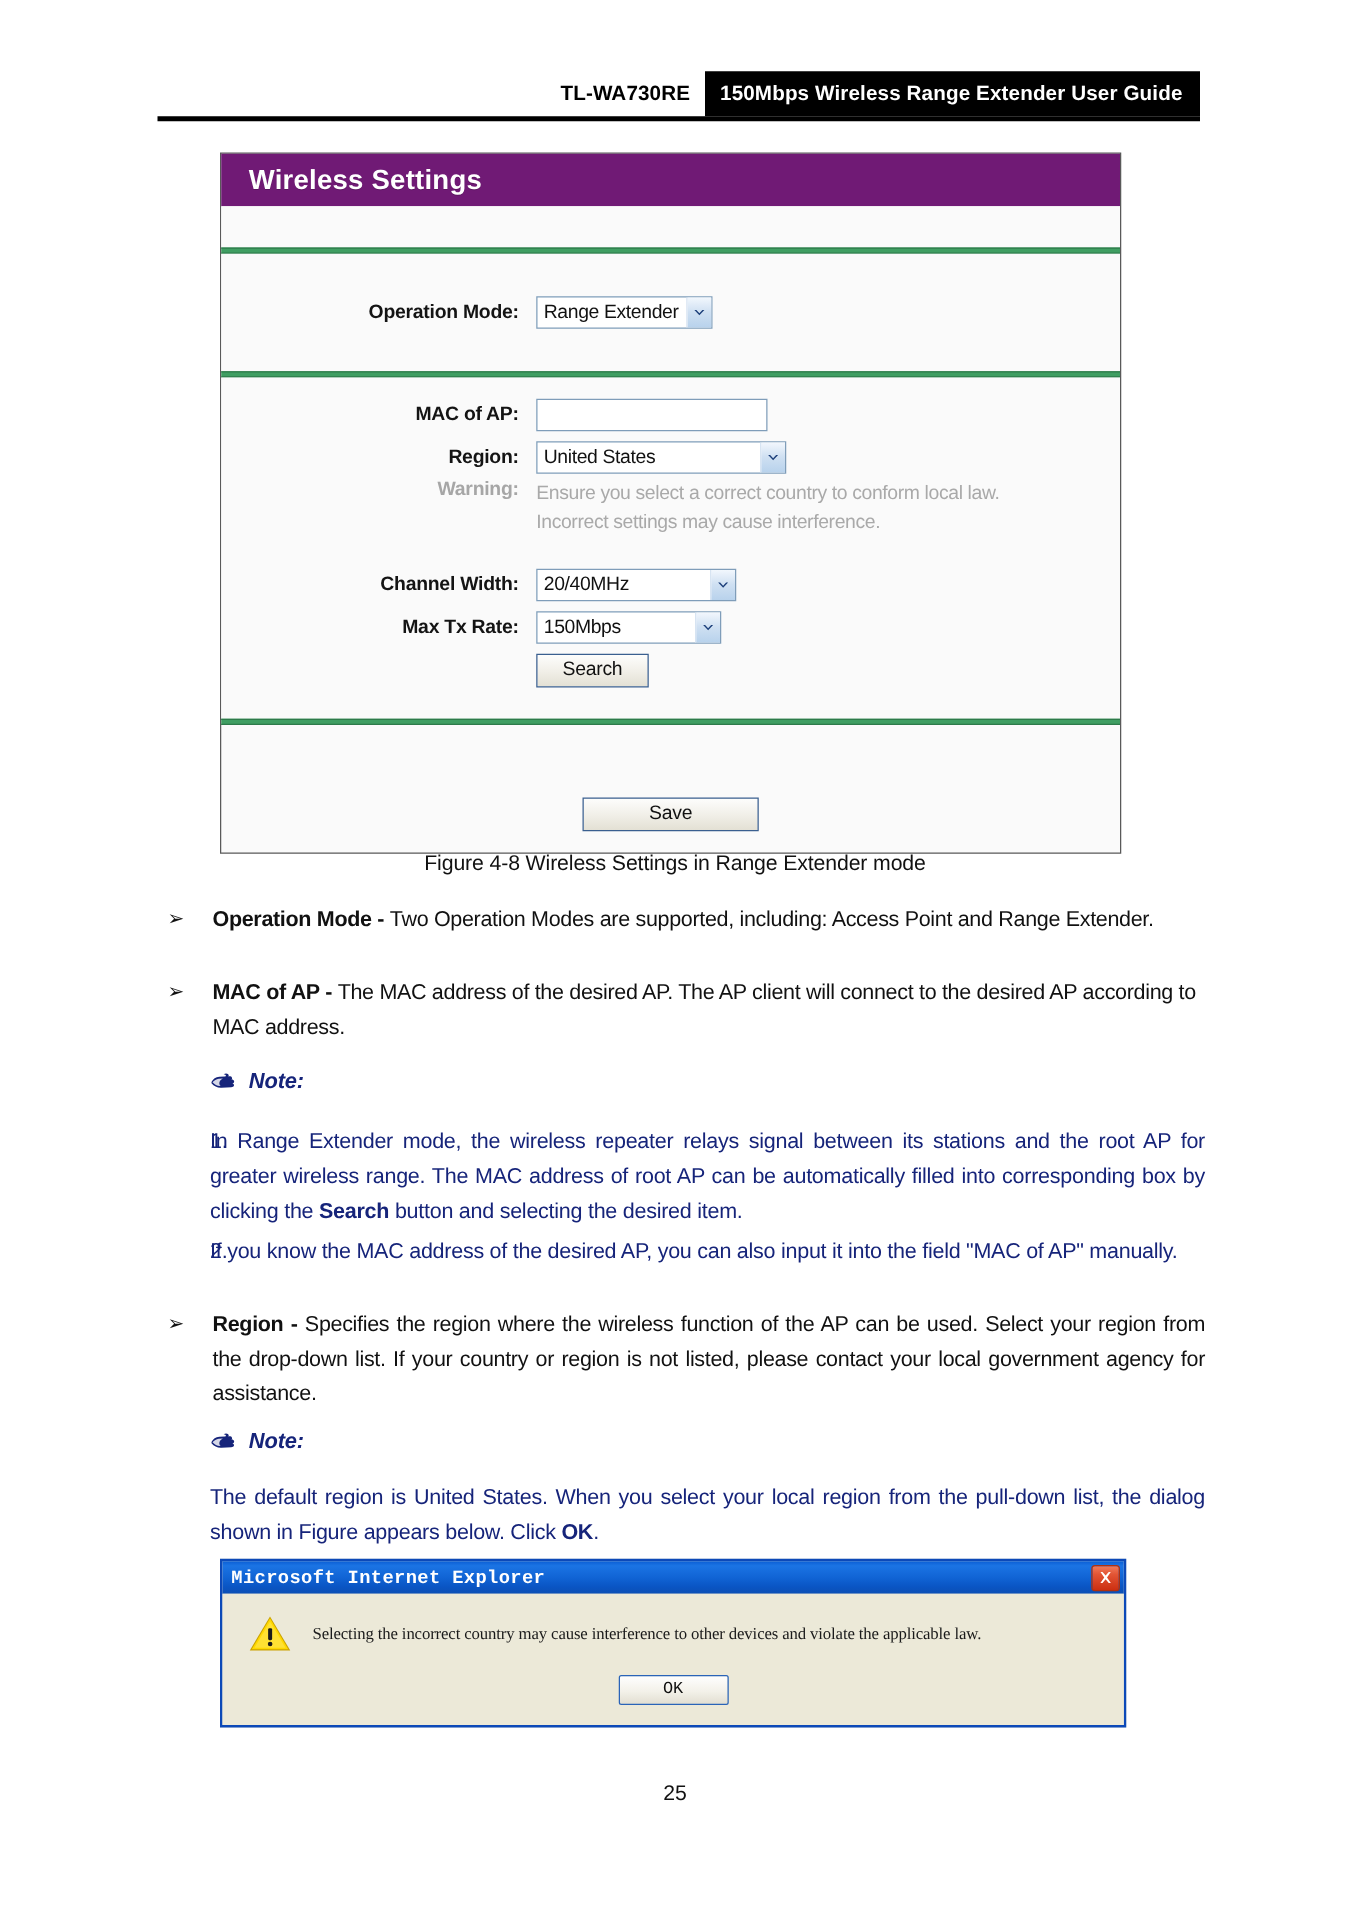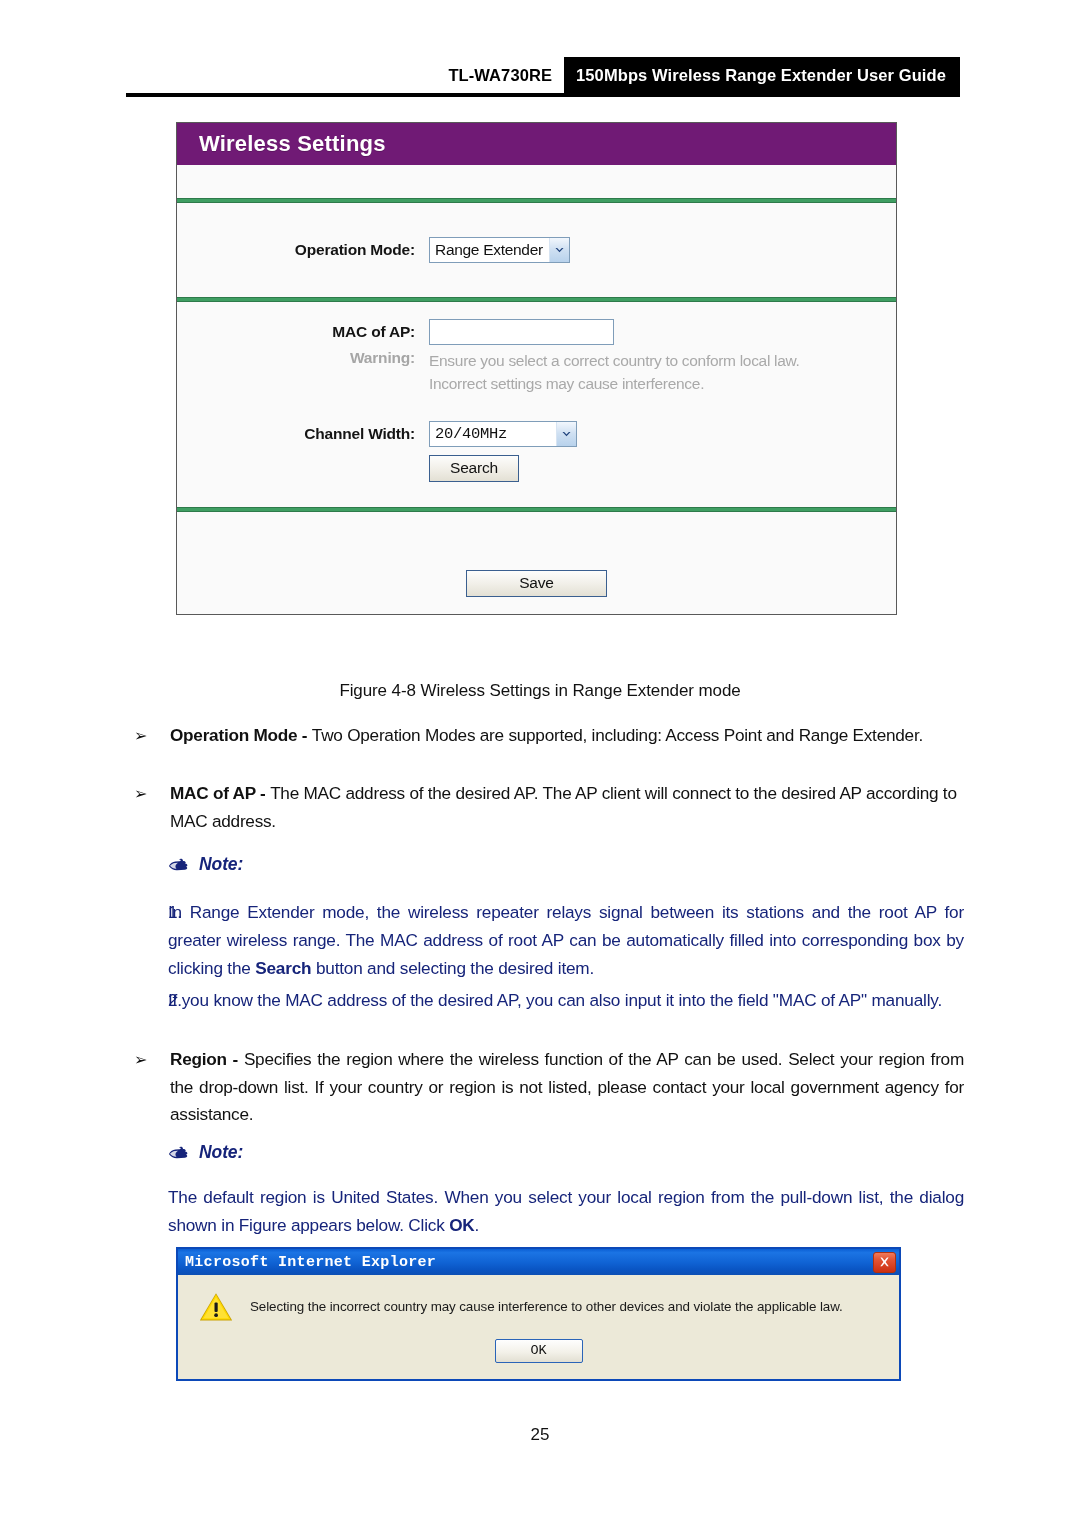--- a/index.html
+++ b/index.html
@@ -339,21 +339,21 @@
     display: flex;
     align-items: flex-start;
   }
   .ie-warn-icon {
     flex: 0 0 36px;
     margin-left: 8px;
     margin-top: 2px;
   }
   .ie-message {
     flex: 1;
-    font-family: Liberation Sans, sans-serif;
+    font-family: Liberation Serif, serif;
     font-size: 13.4px;
     color: #1a1a1a;
     padding-left: 16px;
     padding-top: 10px;
     letter-spacing: -0.1px;
   }
   .ie-footer {
     background: #ece9d8;
     display: flex;
     justify-content: center;
@@ -425,45 +425,71 @@
   <div class="ui-section">
     <div class="ui-row" style="min-height:13px;"></div>
 
     <div class="ui-row">
       <div class="ui-label">MAC of AP:</div>
       <div class="ui-field">
         <input class="ui-input" type="text" value="" style="">
       </div>
     </div>
 
+    <div class="ui-row">
+      <div class="ui-label">Region:</div>
+      <div class="ui-field">
+        <div class="ui-select" style="width:200px;">
+          <span class="ui-select-text" style="flex:1;">United States</span>
+          <span class="ui-select-arrow">
+            <svg width="11" height="8" viewBox="0 0 11 8">
+                <path d="M1.5 2 L5.5 6.2 L9.5 2 L7.9 2 L5.5 4.6 L3.1 2 Z" fill="#1c3f7a"></path>
+              </svg>
+          </span>
+        </div>
+      </div>
+    </div>
 
     <div class="ui-row" style="align-items:flex-start;">
       <div class="ui-label warn">Warning:</div>
       <div class="ui-field">
         <div class="ui-warn-text">Ensure you select a correct country to conform local law.</div>
         <div class="ui-warn-text">Incorrect settings may cause interference.</div>
       </div>
     </div>
 
     <div class="ui-row" style="min-height:22px;"></div>
 
     <div class="ui-row">
       <div class="ui-label">Channel Width:</div>
       <div class="ui-field">
-        <div class="ui-select" style="width:148px;font-family:Liberation Mono, monospace;">
+        <div class="ui-select" style="width:160px;">
           <span class="ui-select-text" style="flex:1;">20/40MHz</span>
           <span class="ui-select-arrow">
             <svg width="11" height="8" viewBox="0 0 11 8">
                 <path d="M1.5 2 L5.5 6.2 L9.5 2 L7.9 2 L5.5 4.6 L3.1 2 Z" fill="#1c3f7a"></path>
               </svg>
           </span>
         </div>
       </div>
     </div>
 
+    <div class="ui-row">
+      <div class="ui-label">Max Tx Rate:</div>
+      <div class="ui-field">
+        <div class="ui-select" style="width:148px;">
+          <span class="ui-select-text" style="flex:1;">150Mbps</span>
+          <span class="ui-select-arrow">
+            <svg width="11" height="8" viewBox="0 0 11 8">
+                <path d="M1.5 2 L5.5 6.2 L9.5 2 L7.9 2 L5.5 4.6 L3.1 2 Z" fill="#1c3f7a"></path>
+              </svg>
+          </span>
+        </div>
+      </div>
+    </div>
 
 
     <div class="ui-row">
       <div class="ui-label"></div>
       <div class="ui-field">
         <span class="ui-button">Search</span>
       </div>
     </div>
 
     <div class="ui-row" style="min-height:22px;"></div>

